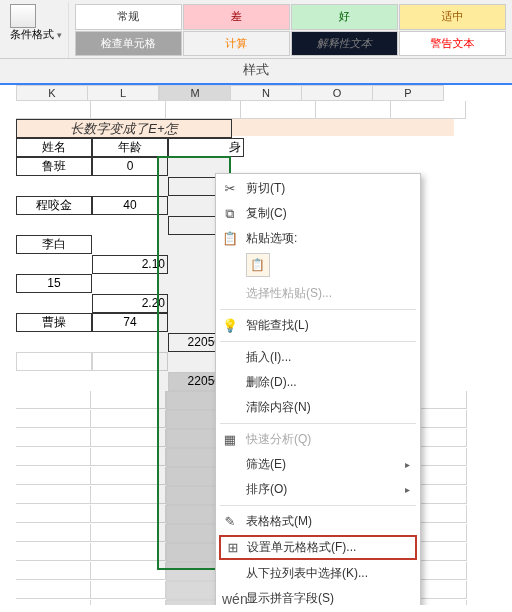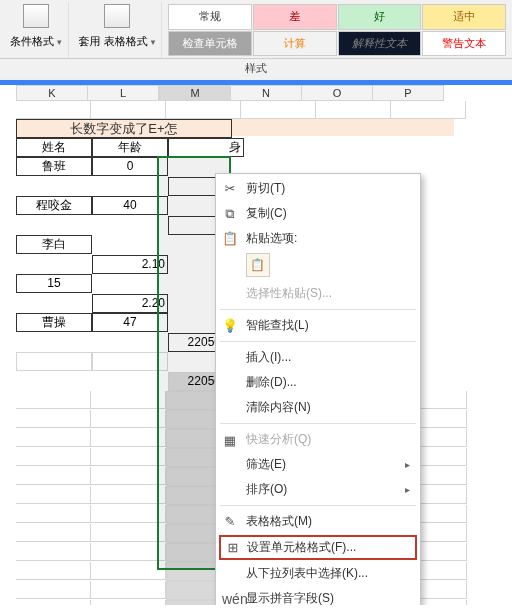--- a/index.html
+++ b/index.html
@@ -21,22 +21,21 @@
   .rib-group {
     display: flex;
     flex-direction: column;
     align-items: center;
     padding: 0 4px;
     border-right: 1px solid #e0e0e0;
   }
   .rib-big-btn {
     display: flex;
     flex-direction: column;
-    align-items: center;
-    gap: 7px;
+    gap: 0;
     padding: 2px;
   }
   .rib-icon {
     width: 24px;
     height: 22px;
     background: linear-gradient(#fff, #e8e8e8);
     border: 1px solid #999;
     position: relative;
   }
   .rib-lbl { font-size: 11px; text-align: center; line-height: 12px; }
@@ -61,24 +60,24 @@
   .sc-bad { background: #ffc7ce; color: #9c0006; }
   .sc-good { background: #c6efce; color: #006100; }
   .sc-neutral { background: #ffeb9c; color: #9c5700; }
   .sc-calc { background: #f2f2f2; color: #fa7d00; }
   .sc-check { background: #a5a5a5; color: #fff; }
   .sc-explain { background: #0f172a; color: #7f7f7f; font-style: italic; }
   .sc-warn { background: #fff; color: #ff0000; }
   .style-label-row {
     background: #f1f1f1;
     text-align: center;
-    font-size: 11px;
+    font-size: 13px;
     color: #444;
     padding: 2px 0 4px 0;
-    border-bottom: 5px solid #3b82f6;
+    border-bottom: 2px solid #3b82f6;
   }
   .sheet {
     position: relative;
     background: #fff;
   }
   .col-headers {
     display: flex;
     margin-left: 16px;
   }
   .col-h {
@@ -104,20 +103,21 @@
     text-align: center;
     line-height: 17px;
     overflow: hidden;
     white-space: nowrap;
   }
   .title-row .cell {
     background: #fde9d9;
     border-color: #333;
     font-size: 13px;
     color: #333;
+    font-style: italic;
   }
   .hdr .cell {
     border: 1px solid #333;
     background: #fff;
     font-size: 12px;
   }
   .data .cell {
     border: 1px solid #333;
     background: #fff;
     font-size: 12px;
@@ -147,21 +147,21 @@
   }
   .ctx-item {
     display: flex;
     align-items: center;
     gap: 8px;
     padding: 4px 8px 4px 28px;
     position: relative;
     font-size: 12px;
     color: #333;
   }
-  .ctx-item.disabled { color: #aaa; align-items: flex-end; }
+  .ctx-item.disabled { color: #aaa; }
   .ctx-item .micon {
     position: absolute;
     left: 4px;
     width: 16px;
     text-align: center;
     font-size: 13px;
     color: #555;
   }
   .ctx-item .arrow {
     margin-left: auto;
@@ -201,27 +201,20 @@
   .watermark b { color: rgba(0,0,0,.55); }
 </style>
 </head>
 <body>
 
 <div class="ribbon">
   <div class="rib-group">
     <div class="rib-big-btn">
       <div class="rib-icon"></div>
       <div class="rib-lbl"><span>条件格式</span> <span class="chev">▾</span></div>
-    </div>
-  </div>
-  <div class="rib-group">
-    <div class="rib-big-btn">
-      <div class="rib-icon"></div>
-      <div class="rib-lbl"><span>套用
-表格格式</span> <span class="chev">▾</span></div>
     </div>
   </div>
   <div class="style-grid">
     <div class="style-cell sc-normal">常规</div>
     <div class="style-cell sc-bad">差</div>
     <div class="style-cell sc-good">好</div>
     <div class="style-cell sc-neutral">适中</div>
     <div class="style-cell sc-check">检查单元格</div>
     <div class="style-cell sc-calc">计算</div>
     <div class="style-cell sc-explain">解释性文本</div>
@@ -292,21 +285,21 @@
     </div>
     <div class="row data">
       <div class="cell">15</div>
       <div class="cell num">2.20</div>
       <div class="cell" style="border:none;"></div>
         <div class="cell" style="border:none;"></div>
         <div class="cell" style="border:none;"></div>
     </div>
     <div class="row data">
       <div class="cell">曹操</div>
-      <div class="cell">47</div>
+      <div class="cell">74</div>
       <div class="cell num">22050218</div>
       <div class="cell" style="border:none;"></div>
         <div class="cell" style="border:none;"></div>
         <div class="cell" style="border:none;"></div>
     </div>
     <div class="row data">
       <div class="cell" style="border:1px solid #d4d4d4;"></div>
       <div class="cell" style="border:1px solid #d4d4d4;"></div>
       <div class="cell num shaded" style="border:1px solid #333;">22050218</div>
       <div class="cell" style="border:none;"></div>

